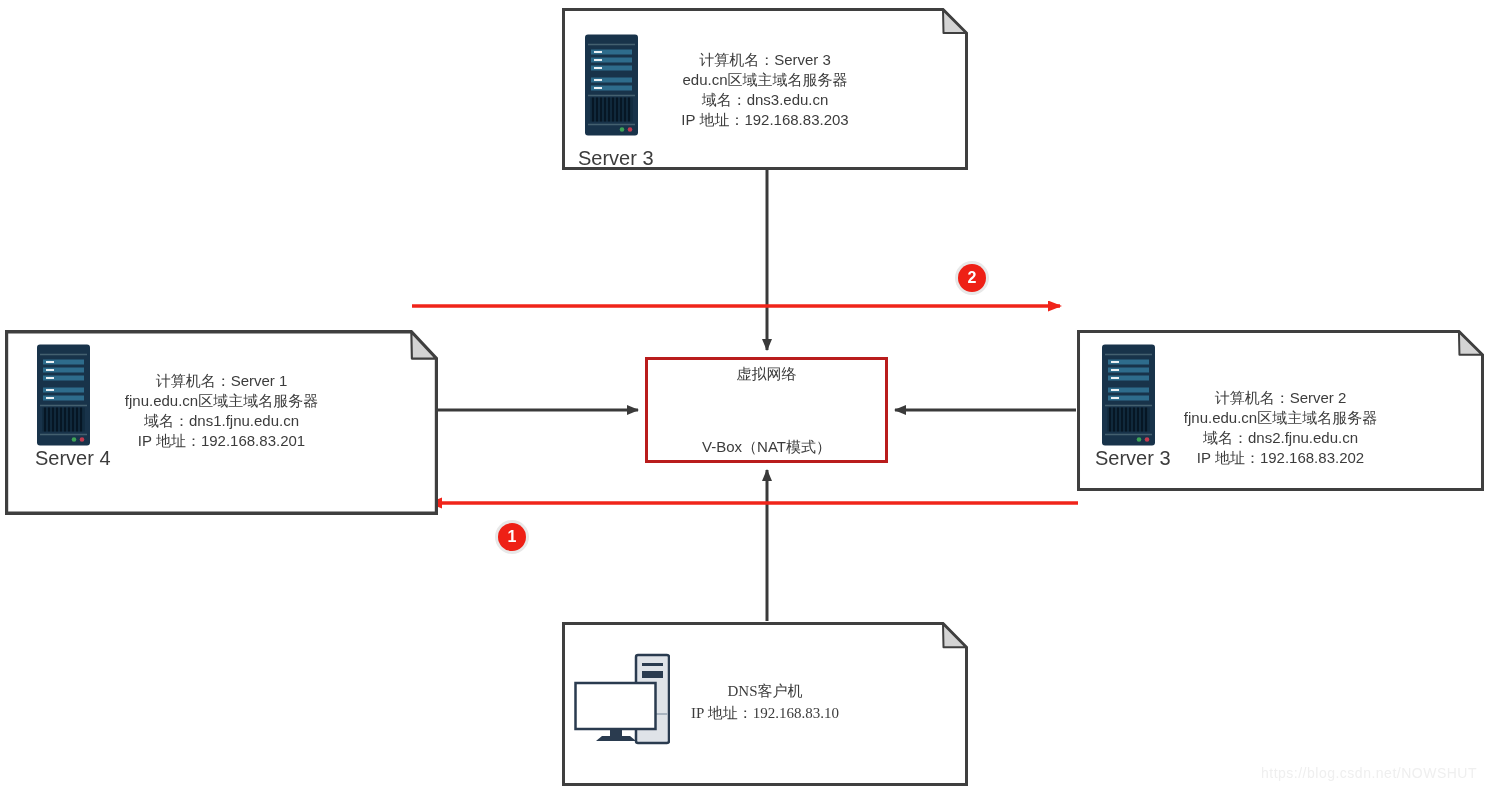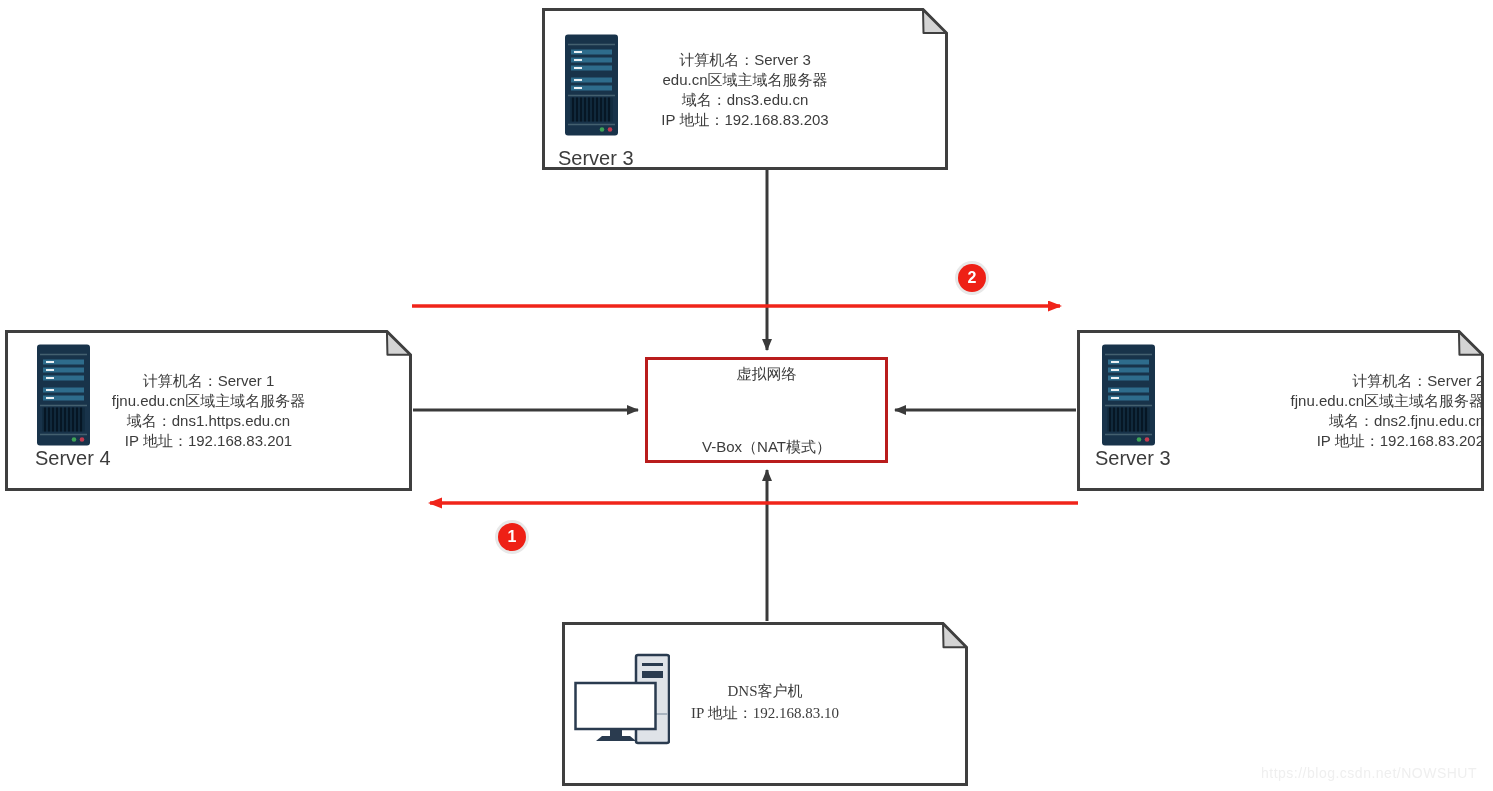--- a/index.html
+++ b/index.html
@@ -61,21 +61,21 @@
 
     <line x1="767" y1="170" x2="767" y2="350" stroke="#3a3a3a" stroke-width="3" marker-end="url(#arrB)"></line>
     <line x1="413" y1="410" x2="638" y2="410" stroke="#3a3a3a" stroke-width="3" marker-end="url(#arrB)"></line>
     <line x1="1076" y1="410" x2="895" y2="410" stroke="#3a3a3a" stroke-width="3" marker-end="url(#arrB)"></line>
     <line x1="767" y1="621" x2="767" y2="470" stroke="#3a3a3a" stroke-width="3" marker-end="url(#arrB)"></line>
 
     <line x1="412" y1="306" x2="1060" y2="306" stroke="#f0241a" stroke-width="3.5" marker-end="url(#arrR)"></line>
     <line x1="1078" y1="503" x2="430" y2="503" stroke="#f0241a" stroke-width="3.5" marker-end="url(#arrR)"></line>
   </svg>
 
-  <div class="note" style="left:542px;top:8px;width:406px;height:162px;">
+  <div class="note" style="left:562px;top:8px;width:406px;height:162px;">
     <svg class="frame" viewBox="0 0 406 162" preserveAspectRatio="none">
       <path d="M1.5,1.5 L381,1.5 L404.5,25 L404.5,160.5 L1.5,160.5 Z" fill="#ffffff" stroke="#3f3f3f" stroke-width="3"></path>
       <polygon points="381,2 404,25 381.5,25" fill="#d4d4d4" stroke="#3f3f3f" stroke-width="2" stroke-linejoin="round"></polygon>
     </svg>
     <svg class="node-icon" style="left:23px;top:26px;width:53px;height:102px;" viewBox="0 0 53 101">
       <rect x="0" y="0" width="53" height="101" rx="3" fill="#18334a"></rect>
       <line x1="3" y1="10" x2="50" y2="10" stroke="#44606f" stroke-width="1.5"></line>
       <g fill="#2e6c8c">
         <rect x="6" y="15" width="41" height="5"></rect>
           <rect x="6" y="23" width="41" height="5"></rect>
@@ -110,21 +110,21 @@
     </svg>
     <div class="note-text" style="top:42px;">
       <div>计算机名：Server 3</div>
       <div>edu.cn区域主域名服务器</div>
       <div>域名：dns3.edu.cn</div>
       <div>IP 地址：192.168.83.203</div>
     </div>
     <div class="note-caption" style="left:16px;top:139px;">Server 3</div>
   </div>
 
-  <div class="note" style="left:5px;top:330px;width:407px;height:161px;">
+  <div class="note" style="left:5px;top:330px;width:407px;height:185px;padding-left:26px;">
     <svg class="frame" viewBox="0 0 406 162" preserveAspectRatio="none">
       <path d="M1.5,1.5 L381,1.5 L404.5,25 L404.5,160.5 L1.5,160.5 Z" fill="#ffffff" stroke="#3f3f3f" stroke-width="3"></path>
       <polygon points="381,2 404,25 381.5,25" fill="#d4d4d4" stroke="#3f3f3f" stroke-width="2" stroke-linejoin="round"></polygon>
     </svg>
     <svg class="node-icon" style="left:32px;top:14px;width:53px;height:102px;" viewBox="0 0 53 101">
       <rect x="0" y="0" width="53" height="101" rx="3" fill="#18334a"></rect>
       <line x1="3" y1="10" x2="50" y2="10" stroke="#44606f" stroke-width="1.5"></line>
       <g fill="#2e6c8c">
         <rect x="6" y="15" width="41" height="5"></rect>
           <rect x="6" y="23" width="41" height="5"></rect>
@@ -153,21 +153,21 @@
           <line x1="40" y1="63" x2="40" y2="87"></line>
         <line x1="44" y1="63" x2="44" y2="87"></line>
       </g>
       <line x1="3" y1="90" x2="50" y2="90" stroke="#44606f" stroke-width="1.5"></line>
       <circle cx="37" cy="95" r="2.3" fill="#3da156"></circle>
       <circle cx="45" cy="95" r="2.3" fill="#c23b50"></circle>
     </svg>
     <div class="note-text" style="top:41px;">
       <div>计算机名：Server 1</div>
       <div>fjnu.edu.cn区域主域名服务器</div>
-      <div>域名：dns1.https.edu.cn</div>
+      <div>域名：dns1.fjnu.edu.cn</div>
       <div>IP 地址：192.168.83.201</div>
     </div>
     <div class="note-caption" style="left:30px;top:117px;">Server 4</div>
   </div>
 
   <div class="note" style="left:1077px;top:330px;width:407px;height:161px;">
     <svg class="frame" viewBox="0 0 406 162" preserveAspectRatio="none">
       <path d="M1.5,1.5 L381,1.5 L404.5,25 L404.5,160.5 L1.5,160.5 Z" fill="#ffffff" stroke="#3f3f3f" stroke-width="3"></path>
       <polygon points="381,2 404,25 381.5,25" fill="#d4d4d4" stroke="#3f3f3f" stroke-width="2" stroke-linejoin="round"></polygon>
     </svg>
@@ -199,21 +199,21 @@
           <line x1="28" y1="63" x2="28" y2="87"></line>
         <line x1="32" y1="63" x2="32" y2="87"></line>
           <line x1="36" y1="63" x2="36" y2="87"></line>
           <line x1="40" y1="63" x2="40" y2="87"></line>
         <line x1="44" y1="63" x2="44" y2="87"></line>
       </g>
       <line x1="3" y1="90" x2="50" y2="90" stroke="#44606f" stroke-width="1.5"></line>
       <circle cx="37" cy="95" r="2.3" fill="#3da156"></circle>
       <circle cx="45" cy="95" r="2.3" fill="#c23b50"></circle>
     </svg>
-    <div class="note-text" style="top:41px;text-align:right;">
+    <div class="note-text" style="top:58px;">
       <div>计算机名：Server 2</div>
       <div>fjnu.edu.cn区域主域名服务器</div>
       <div>域名：dns2.fjnu.edu.cn</div>
       <div>IP 地址：192.168.83.202</div>
     </div>
     <div class="note-caption" style="left:18px;top:117px;">Server 3</div>
   </div>
 
   <div class="center-box">
     <div>虚拟网络</div>

